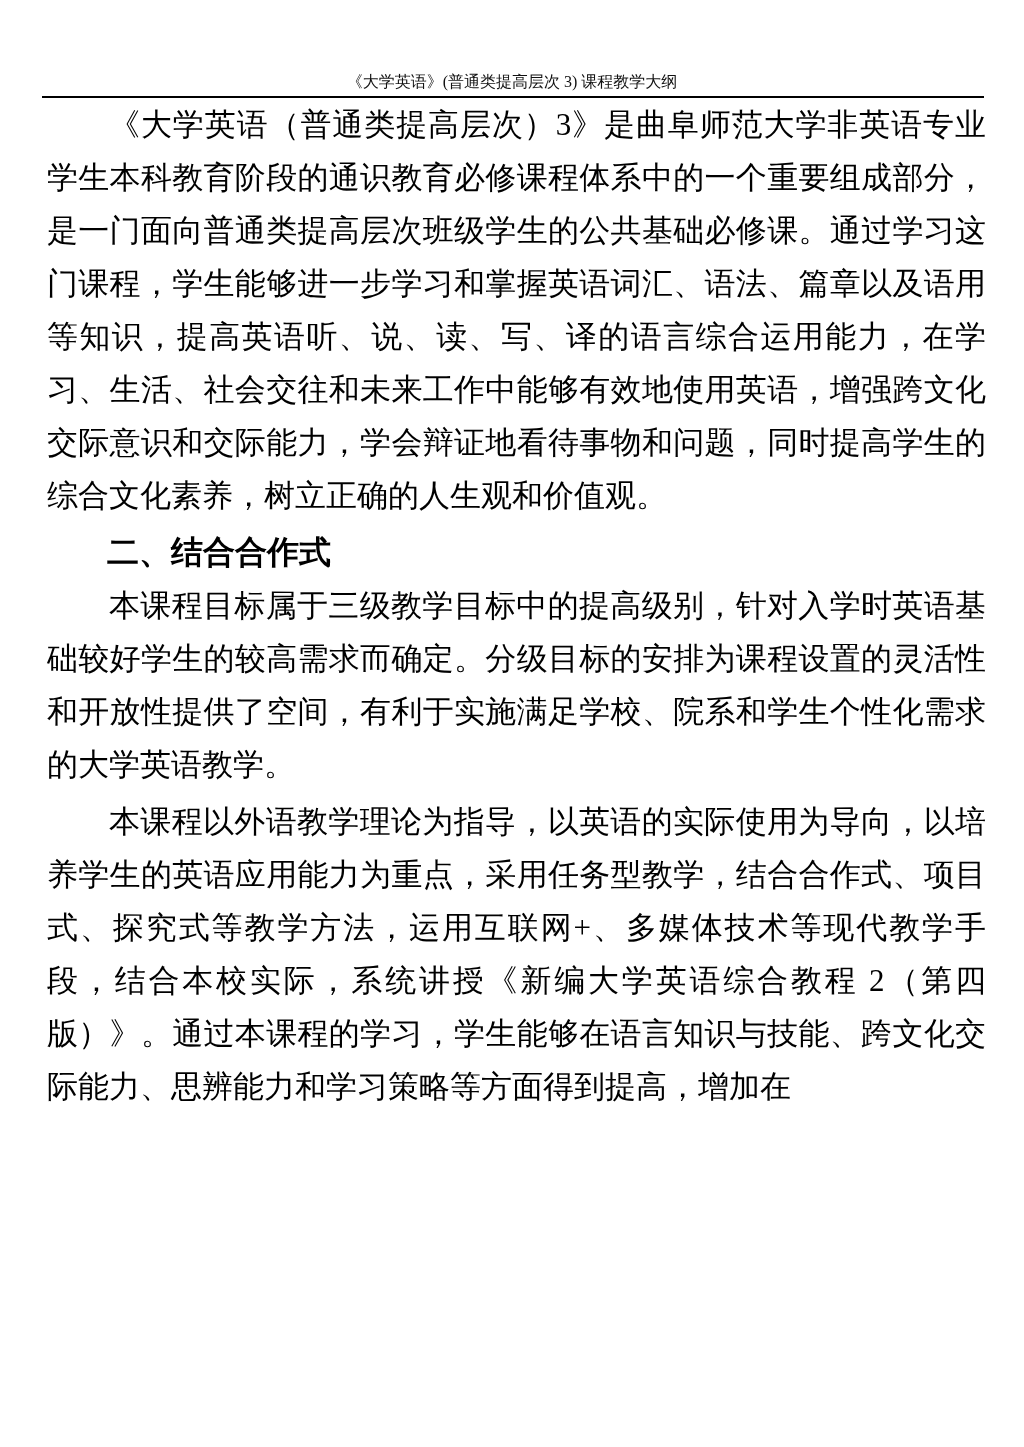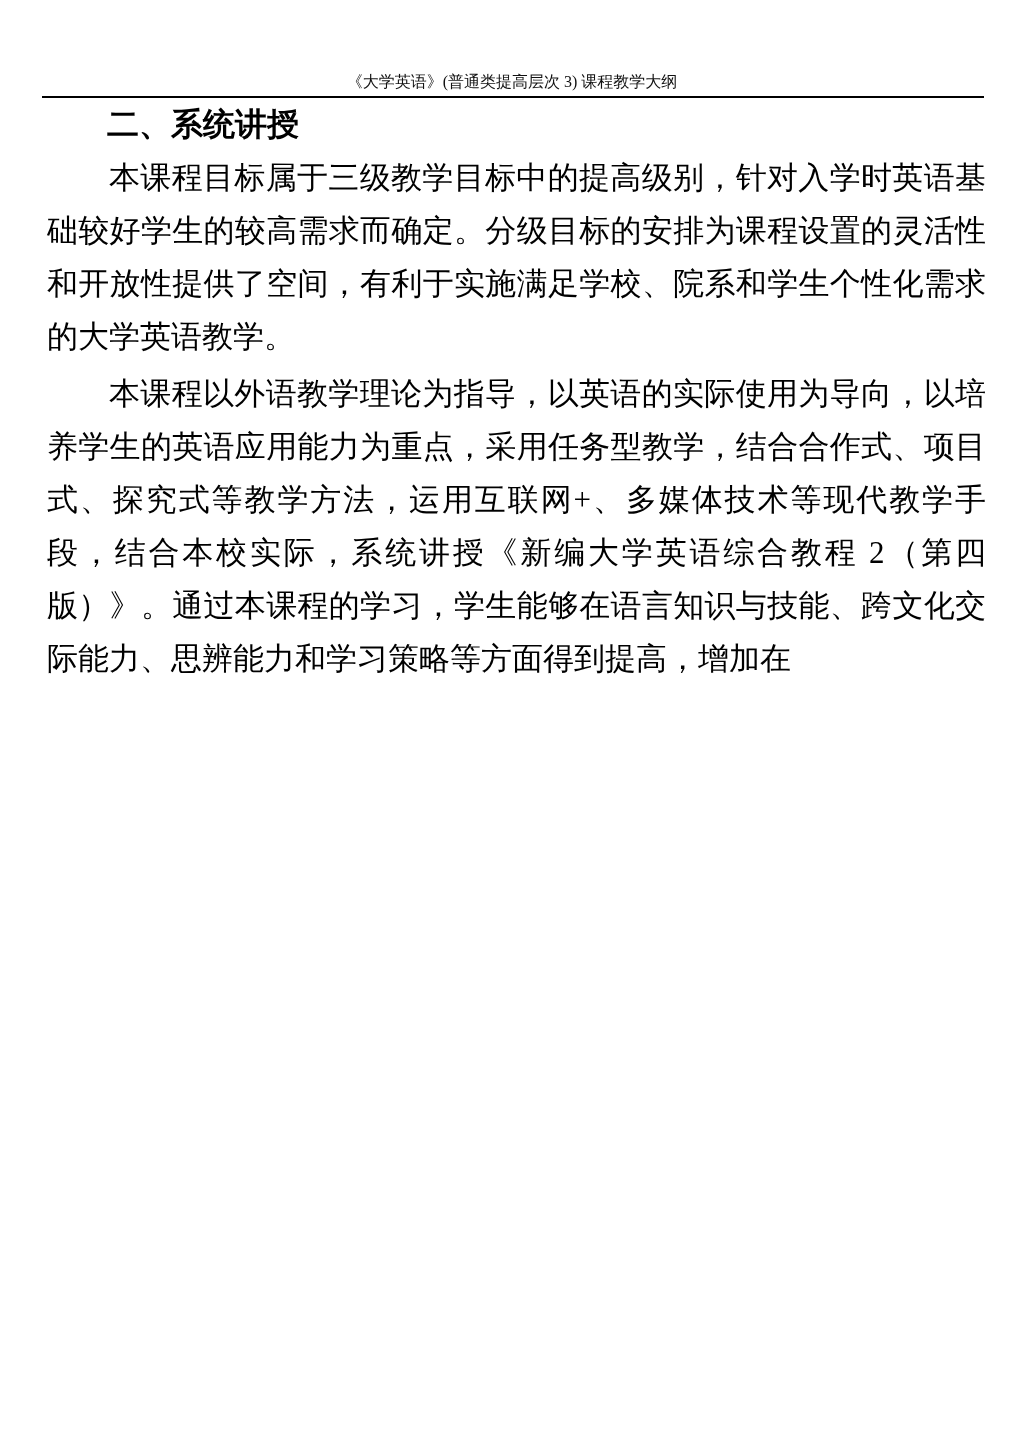--- a/index.html
+++ b/index.html
@@ -74,22 +74,23 @@
 
   <div class="doc-header">
     <span>《大学英语》(普通类提高层次 3) 课程教学大纲</span>
   </div>
 
   <div class="header-rule"></div>
 
   <div class="doc-body">
 
 
+    <p>《大学英语（普通类提高层次）3》是曲阜师范大学非英语专业学生本科教育阶段的通识教育必修课程体系中的一个重要组成部分，是一门面向普通类提高层次班级学生的公共基础必修课。通过学习这门课程，学生能够进一步学习和掌握英语词汇、语法、篇章以及语用等知识，提高英语听、说、读、写、译的语言综合运用能力，在学习、生活、社会交往和未来工作中能够有效地使用英语，增强跨文化交际意识和交际能力，学会辩证地看待事物和问题，同时提高学生的综合文化素养，树立正确的人生观和价值观。</p>
 
-    <h2 class="sec-heading">二、系统讲授</h2>
+    <h2 class="sec-heading">二、结合合作式</h2>
 
 
     <p>本课程目标属于三级教学目标中的提高级别，针对入学时英语基础较好学生的较高需求而确定。分级目标的安排为课程设置的灵活性和开放性提供了空间，有利于实施满足学校、院系和学生个性化需求的大学英语教学。</p>
 
     <p>本课程以外语教学理论为指导，以英语的实际使用为导向，以培养学生的英语应用能力为重点，采用任务型教学，结合合作式、项目式、探究式等教学方法，运用互联网+、多媒体技术等现代教学手段，结合本校实际，系统讲授《新编大学英语综合教程 2（第四版）》。通过本课程的学习，学生能够在语言知识与技能、跨文化交际能力、思辨能力和学习策略等方面得到提高，增加在</p>
 
   </div>
 
   <div class="doc-footer">
     <span>1 / 9</span>

